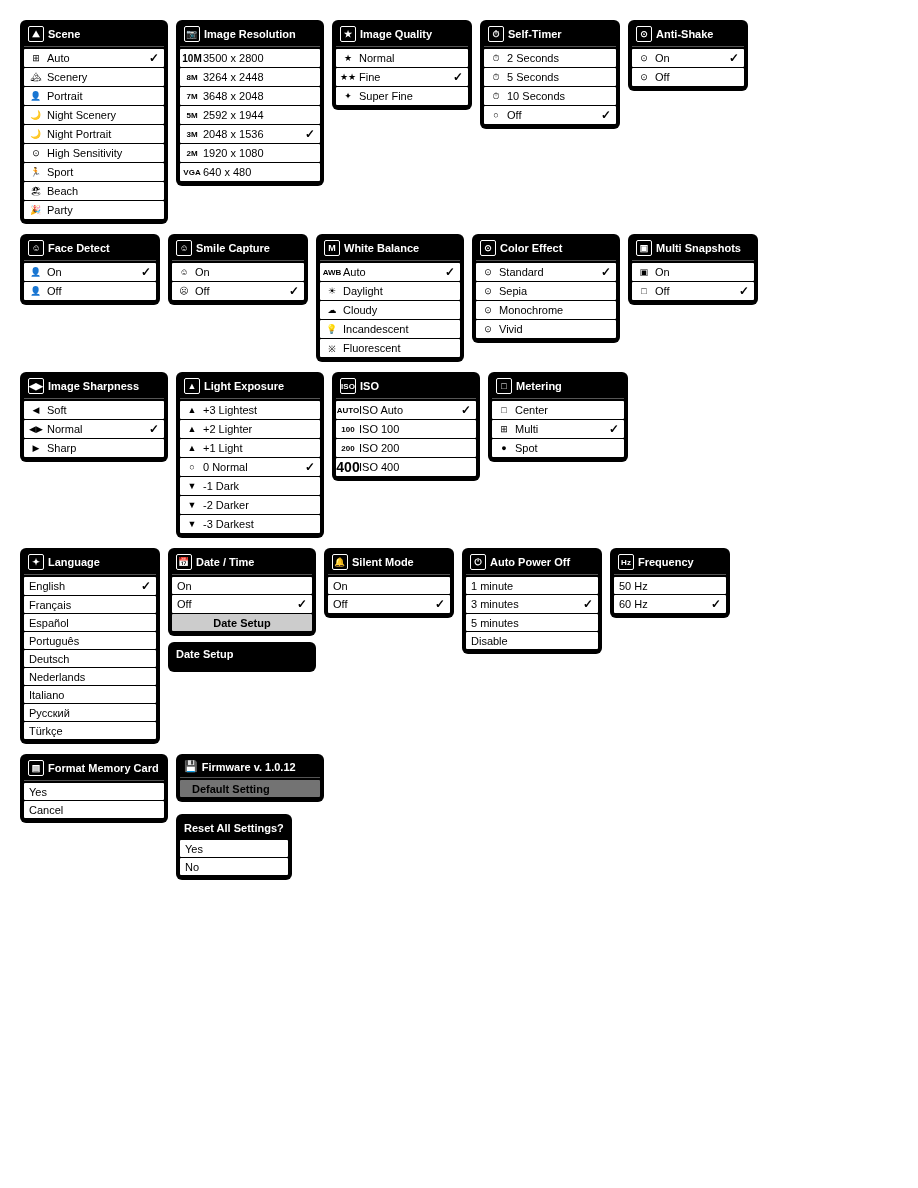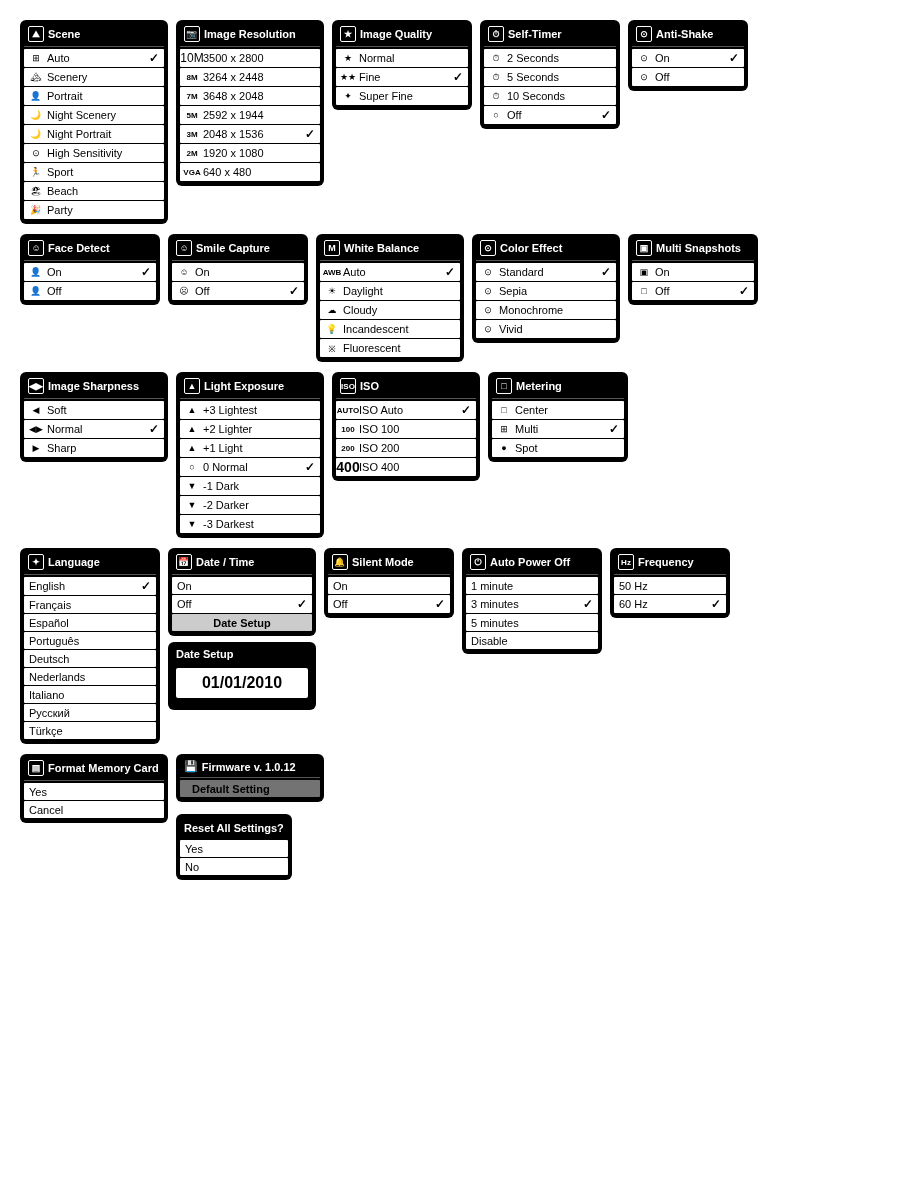--- a/index.html
+++ b/index.html
@@ -206,21 +206,21 @@
       </div>
     </div>
 
     <div class="menu-box" style="min-width:148px;">
       <div class="menu-header">
         <div class="icon-box">📷</div>
         <span>Image Resolution</span>
       </div>
       <div class="menu-item">
         <div class="menu-item-left">
-            <div class="item-icon" style="font-size:12px;font-weight:normal;">10M</div>
+            <div class="item-icon" style="font-size:10px;font-weight:bold;">10M</div>
             <span class="menu-item-label">3500 x 2800</span>
           </div>
       </div>
       <div class="menu-item">
         <div class="menu-item-left">
             <div class="item-icon" style="font-size:8px;font-weight:bold;">8M</div>
             <span class="menu-item-label">3264 x 2448</span>
           </div>
       </div>
       <div class="menu-item">
@@ -680,21 +680,20 @@
             </div>
           <span class="checkmark">✓</span>
         </div>
         <div class="menu-item" style="background:#ccc;font-weight:bold;justify-content:center;">
           <span class="menu-item-label">Date Setup</span>
         </div>
       </div>
 
       <div class="date-setup-box">
         <div class="date-setup-title">Date Setup</div>
-        <div class="date-time-display">01/01/2010</div>
       </div>
     </div>
 
     <div class="menu-box" style="min-width:130px;">
       <div class="menu-header">
         <div class="icon-box">🔔</div>
         <span>Silent Mode</span>
       </div>
       <div class="menu-item">
         <div class="menu-item-left">

